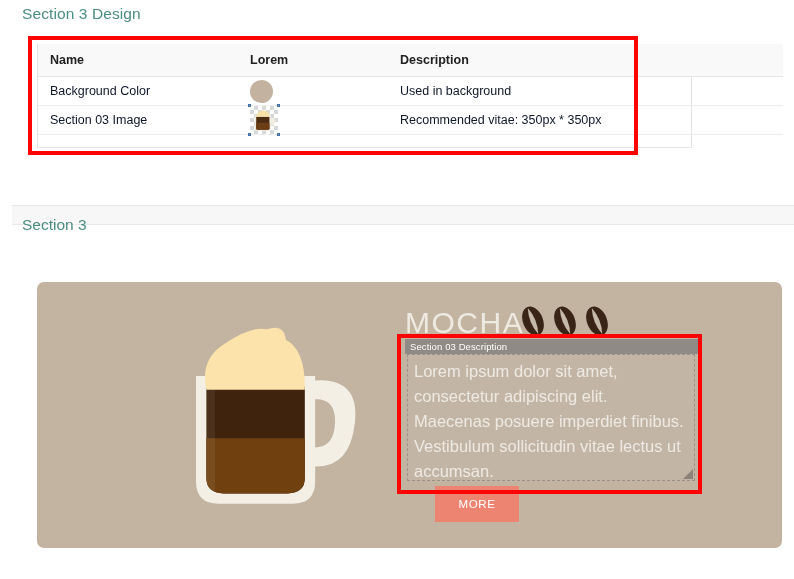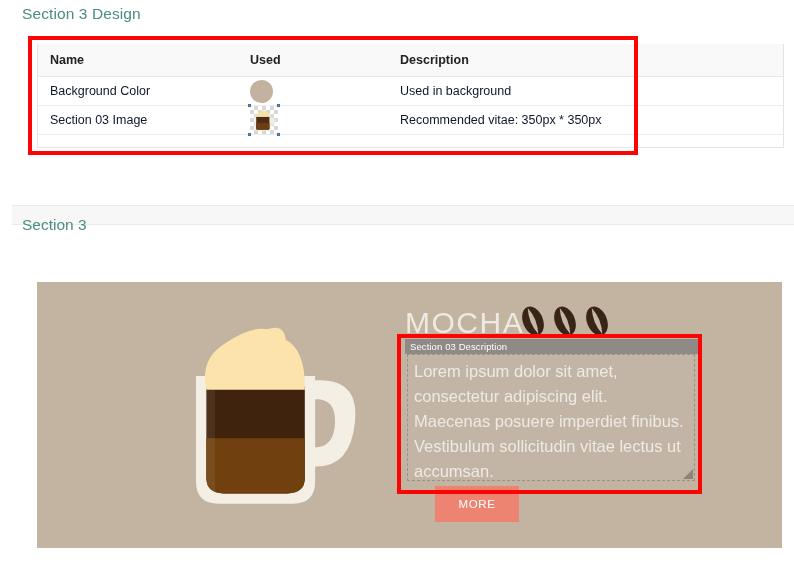--- a/index.html
+++ b/index.html
@@ -21,21 +21,21 @@
     color: #4a8d82;
     font-weight: 400;
     letter-spacing: .1px;
     white-space: nowrap;
   }
 
   
   .table-wrap {
     position: absolute;
     left: 25px; top: 44px;
-    width: 747px; height: 104px;
+    width: 655px; height: 104px;
     background: #ffffff;
     border: 1px solid #e4e4e4;
     border-top: none;
   }
   table.design-table {
     width: 100%;
     border-collapse: collapse;
     table-layout: fixed;
   }
   table.design-table th {
@@ -117,20 +117,21 @@
     color: #4a8d82;
   }
 
   
   .preview {
     position: absolute;
     left: 25px; top: 282px;
     width: 745px; height: 266px;
     background: #c3b3a1;
     overflow: hidden;
+    border-radius: 7px;
   }
 
   
   .cup-art { position: absolute; left: 140px; top: 38px; }
 
   
   .mocha {
     position: absolute;
     left: 368px; top: 24px;
     font-size: 30px;
@@ -213,21 +214,21 @@
   <div class="table-wrap">
     <table class="design-table">
       <colgroup>
         <col class="c-name">
           <col class="c-value">
           <col class="c-desc">
       </colgroup>
       <thead>
         <tr>
           <th>Name</th>
-          <th>Used</th>
+          <th>Lorem</th>
           <th>Description</th>
         </tr>
       </thead>
       <tbody>
         <tr>
           <td>Background Color</td>
           <td>
             <span class="color-swatch"></span>
           </td>
           <td>Used in background</td>

